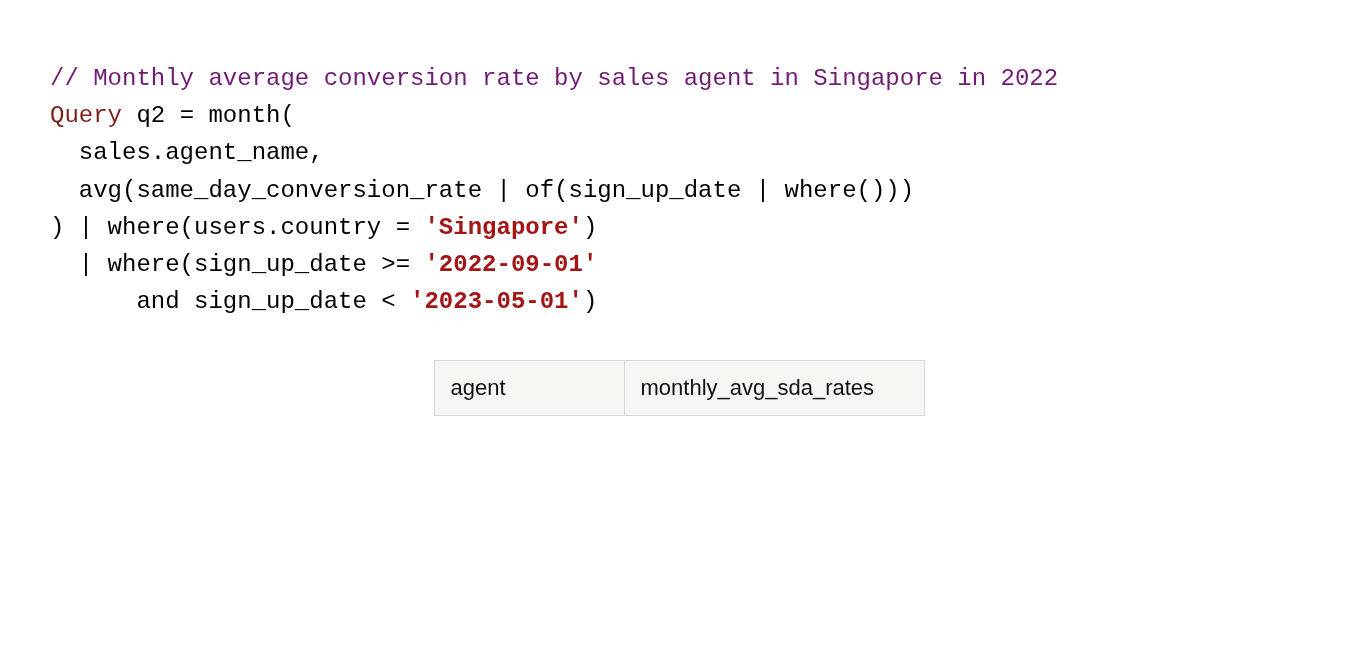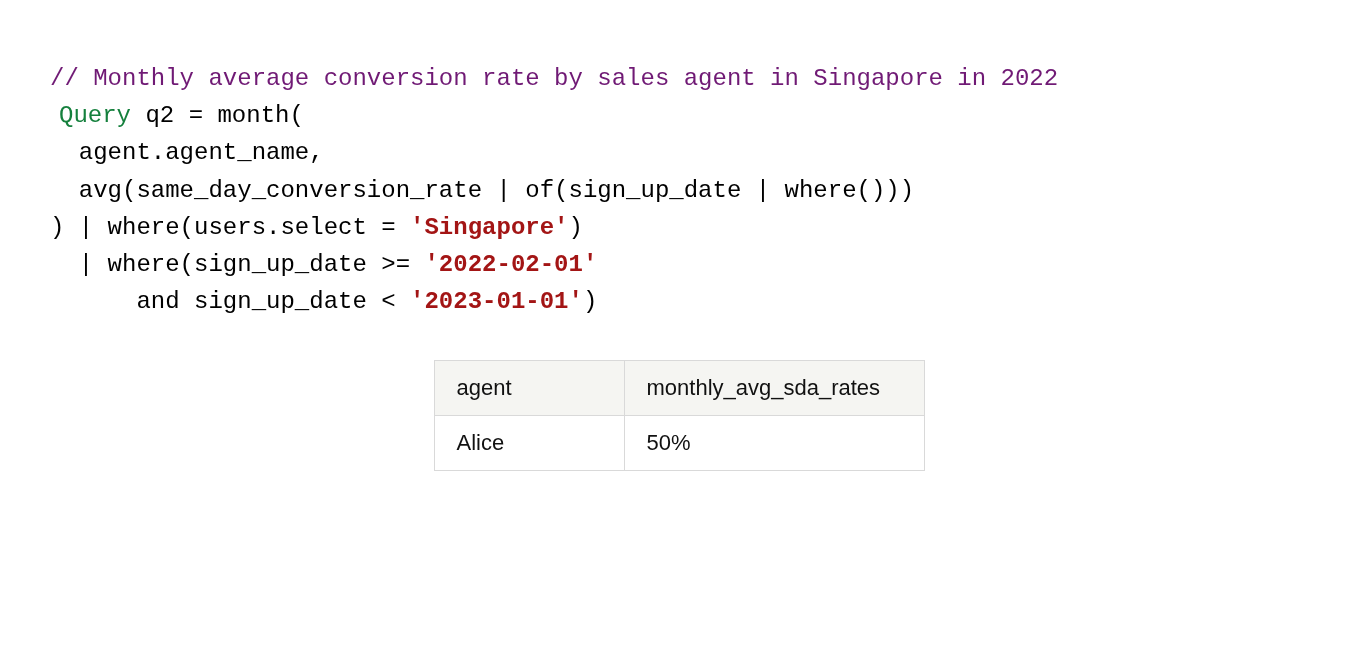--- a/index.html
+++ b/index.html
@@ -13,64 +13,60 @@
     }
     .code-block {
       font-family: "SF Mono", "Menlo", "Consolas", "Liberation Mono", monospace;
       font-size: 24px;
       line-height: 1.55;
       white-space: pre;
       padding: 60px 50px 0 50px;
       color: #000;
     }
     .c-comment { color: #701a75; }
-    .c-type    { color: #15803d; margin-left: 9px; }
+    .c-type    { color: #7f1d1d; }
     .c-string  { color: #a31515; font-weight: bold; }
 
     .table-wrap {
       display: flex;
       justify-content: center;
       padding-top: 40px;
     }
     table.result {
       border-collapse: collapse;
       font-size: 22px;
       color: #111;
     }
     table.result th, table.result td {
       border: 1px solid #d9d9d9;
-      padding: 14px 22px;
+      padding: 14px 16px;
       text-align: left;
       font-weight: 400;
     }
     table.result th {
       background: #f5f5f2;
     }
     table.result th:first-child, table.result td:first-child { min-width: 190px; }
     table.result th:last-child,  table.result td:last-child  { min-width: 300px; }
   </style>
 </head>
 <body>
 
 <div class="code-block"><span class="c-comment">// Monthly average conversion rate by sales agent in Singapore in 2022</span>
 <span class="c-type">Query</span><span> q2 = month(</span>
-<span>  agent.agent_name,</span>
+<span>  sales.agent_name,</span>
 <span>  avg(same_day_conversion_rate | of(sign_up_date | where()))</span>
-<span>) | where(users.select = </span><span class="c-string">'Singapore'</span><span>)</span>
-<span>  | where(sign_up_date &gt;= </span><span class="c-string">'2022-02-01'</span>
-<span>      and sign_up_date &lt; </span><span class="c-string">'2023-01-01'</span><span>)</span></div>
+<span>) | where(users.country = </span><span class="c-string">'Singapore'</span><span>)</span>
+<span>  | where(sign_up_date &gt;= </span><span class="c-string">'2022-09-01'</span>
+<span>      and sign_up_date &lt; </span><span class="c-string">'2023-05-01'</span><span>)</span></div>
 
 <div class="table-wrap">
   <table class="result">
     <thead>
       <tr>
         <th>agent</th>
         <th>monthly_avg_sda_rates</th>
       </tr>
     </thead>
     <tbody>
-      <tr>
-        <td>Alice</td>
-        <td>50%</td>
-      </tr>
     </tbody>
   </table>
 </div>
 
 </body></html>

